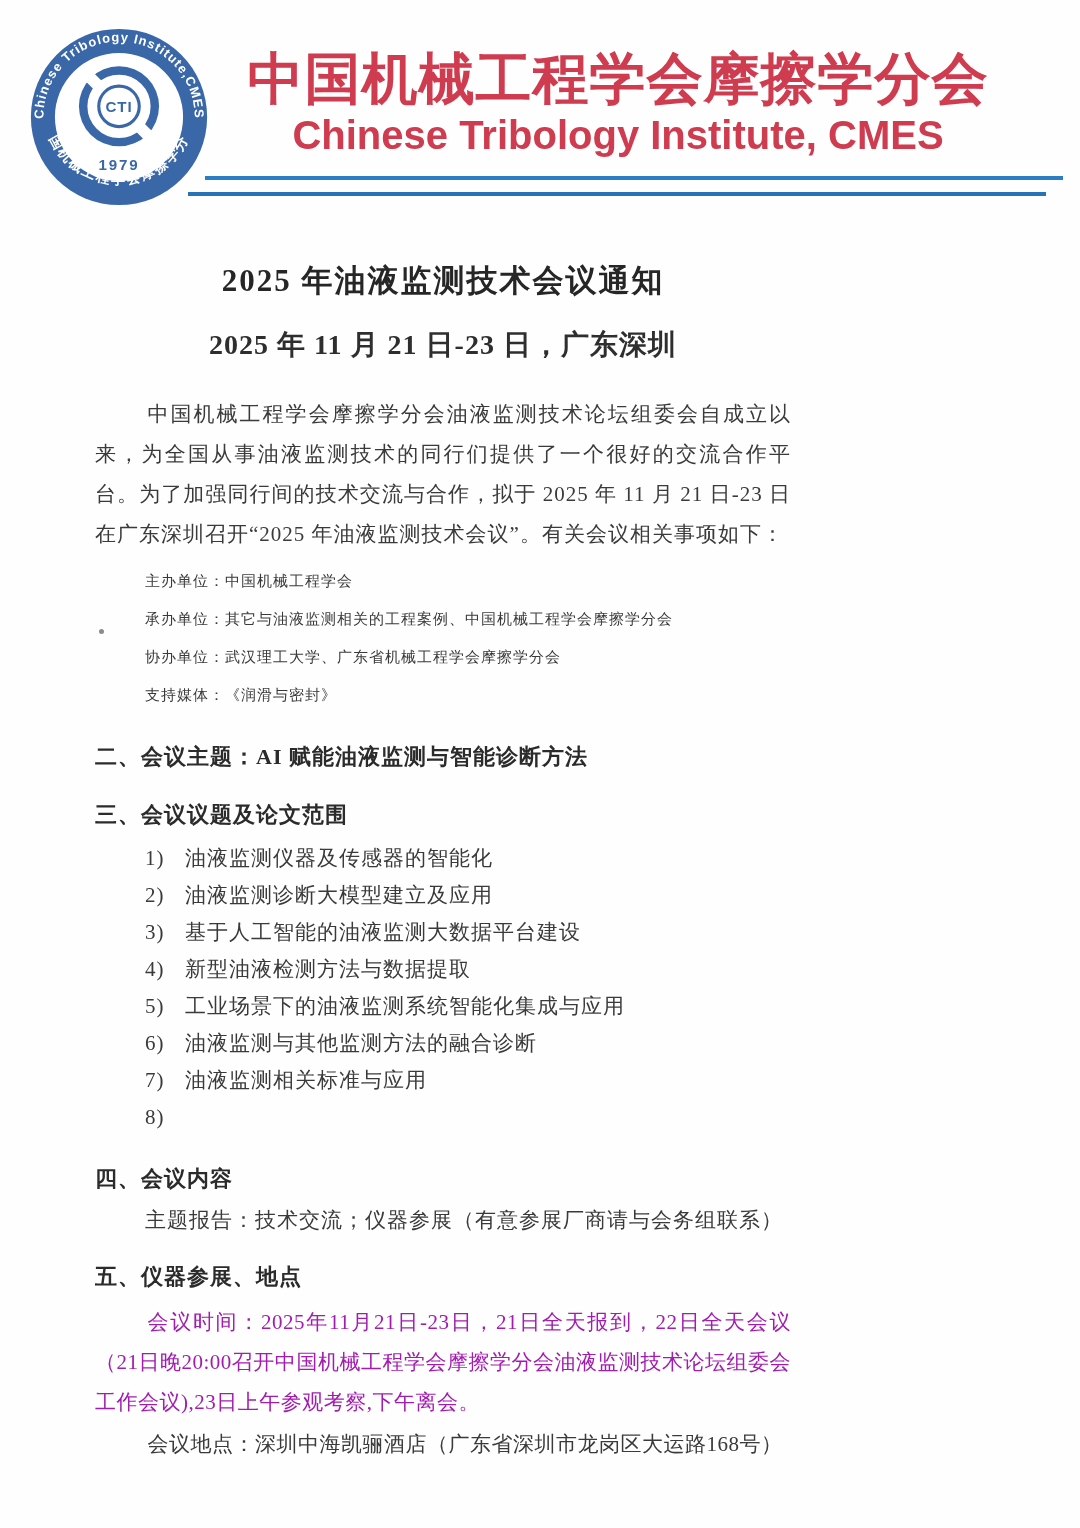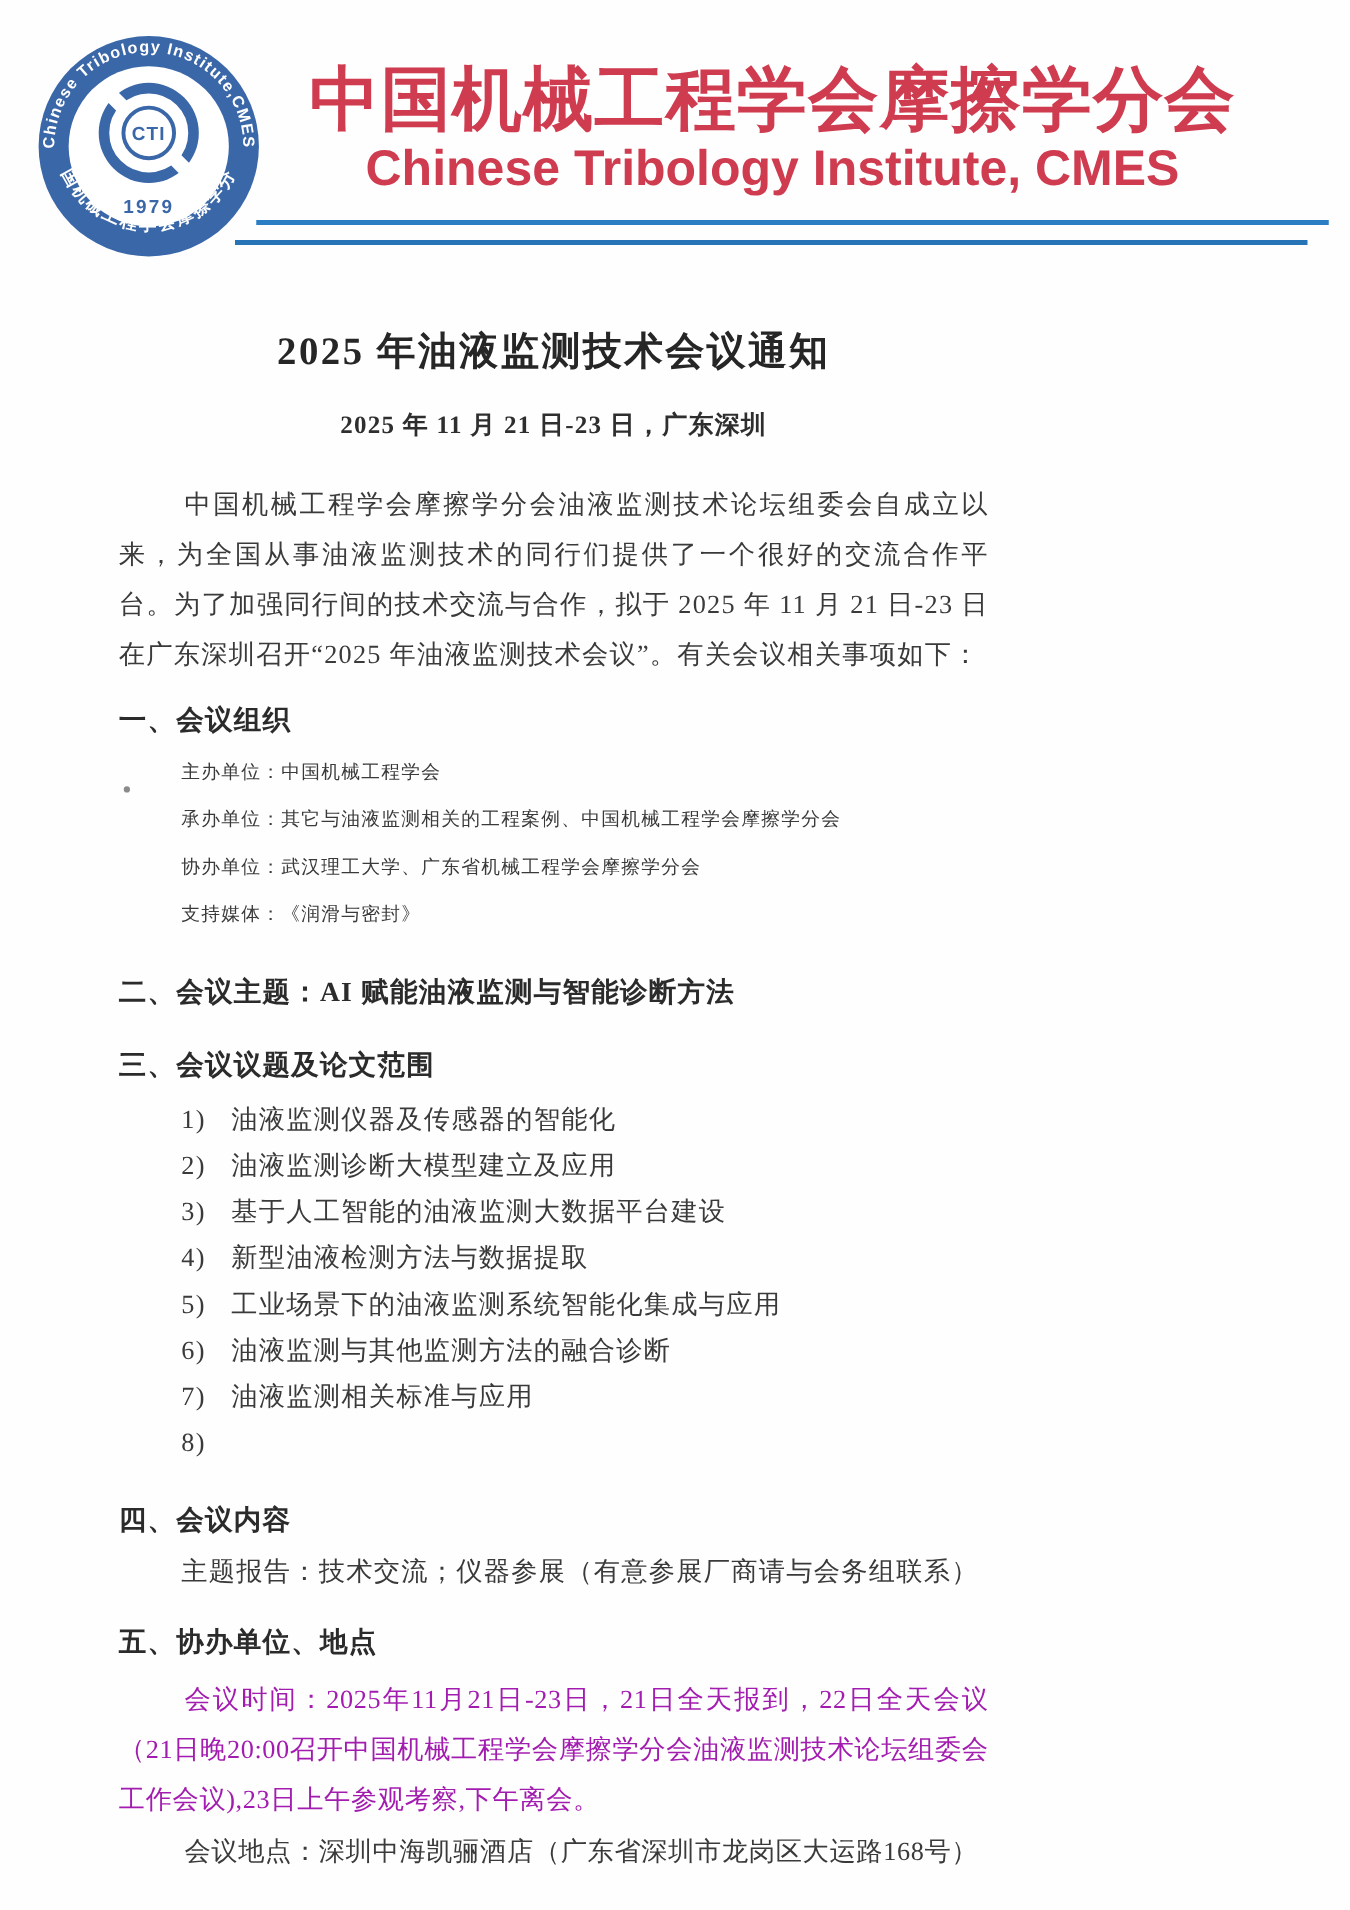--- a/index.html
+++ b/index.html
@@ -62,21 +62,21 @@
     text-align: center;
     font-size: 31px;
     font-weight: bold;
     letter-spacing: 2px;
     color: #262626;
     line-height: 38px;
   }
   .doc-subtitle {
     text-align: center;
     margin-top: 26px;
-    font-size: 20px;
+    font-size: 28px;
     font-weight: bold;
     letter-spacing: 1px;
     color: #2e2e2e;
   }
   .intro {
     margin-top: 30px;
     font-size: 21px;
     line-height: 40px;
     letter-spacing: 1px;
     text-align: justify;
@@ -169,21 +169,20 @@
   <div class="scan-dot"></div>
 
   <div class="content">
 
     <div class="doc-title">2025 年油液监测技术会议通知</div>
 
     <div class="doc-subtitle">2025 年 11 月 21 日-23 日，广东深圳</div>
 
     <p class="intro">中国机械工程学会摩擦学分会油液监测技术论坛组委会自成立以来，为全国从事油液监测技术的同行们提供了一个很好的交流合作平台。为了加强同行间的技术交流与合作，拟于 2025 年 11 月 21 日-23 日在广东深圳召开“2025 年油液监测技术会议”。有关会议相关事项如下：</p>
 
-    <div class="sec-heading sec1-heading">一、会议组织</div>
     <div class="org-list">
       <div class="org-item">主办单位：中国机械工程学会</div>
       <div class="org-item">承办单位：其它与油液监测相关的工程案例、中国机械工程学会摩擦学分会</div>
       <div class="org-item">协办单位：武汉理工大学、广东省机械工程学会摩擦学分会</div>
       <div class="org-item">支持媒体：《润滑与密封》</div>
     </div>
 
     <div class="sec-heading sec2-heading">二、会议主题：AI 赋能油液监测与智能诊断方法</div>
 
     <div class="sec-heading sec3-heading">三、会议议题及论文范围</div>
@@ -217,18 +216,18 @@
         <span>油液监测相关标准与应用</span>
       </div>
       <div class="topic-row">
         <span class="topic-num">8)</span>
       </div>
     </div>
 
     <div class="sec-heading sec4-heading">四、会议内容</div>
     <div class="sec4-body">主题报告：技术交流；仪器参展（有意参展厂商请与会务组联系）</div>
 
-    <div class="sec-heading sec5-heading">五、协办单位、地点</div>
+    <div class="sec-heading sec5-heading">五、仪器参展、地点</div>
     <p class="meeting-time">会议时间：2025年11月21日-23日，21日全天报到，22日全天会议（21日晚20:00召开中国机械工程学会摩擦学分会油液监测技术论坛组委会工作会议),23日上午参观考察,下午离会。</p>
     <p class="meeting-venue">会议地点：深圳中海凯骊酒店（广东省深圳市龙岗区大运路168号）</p>
 
   </div>
 </div>
 
 </body></html>

